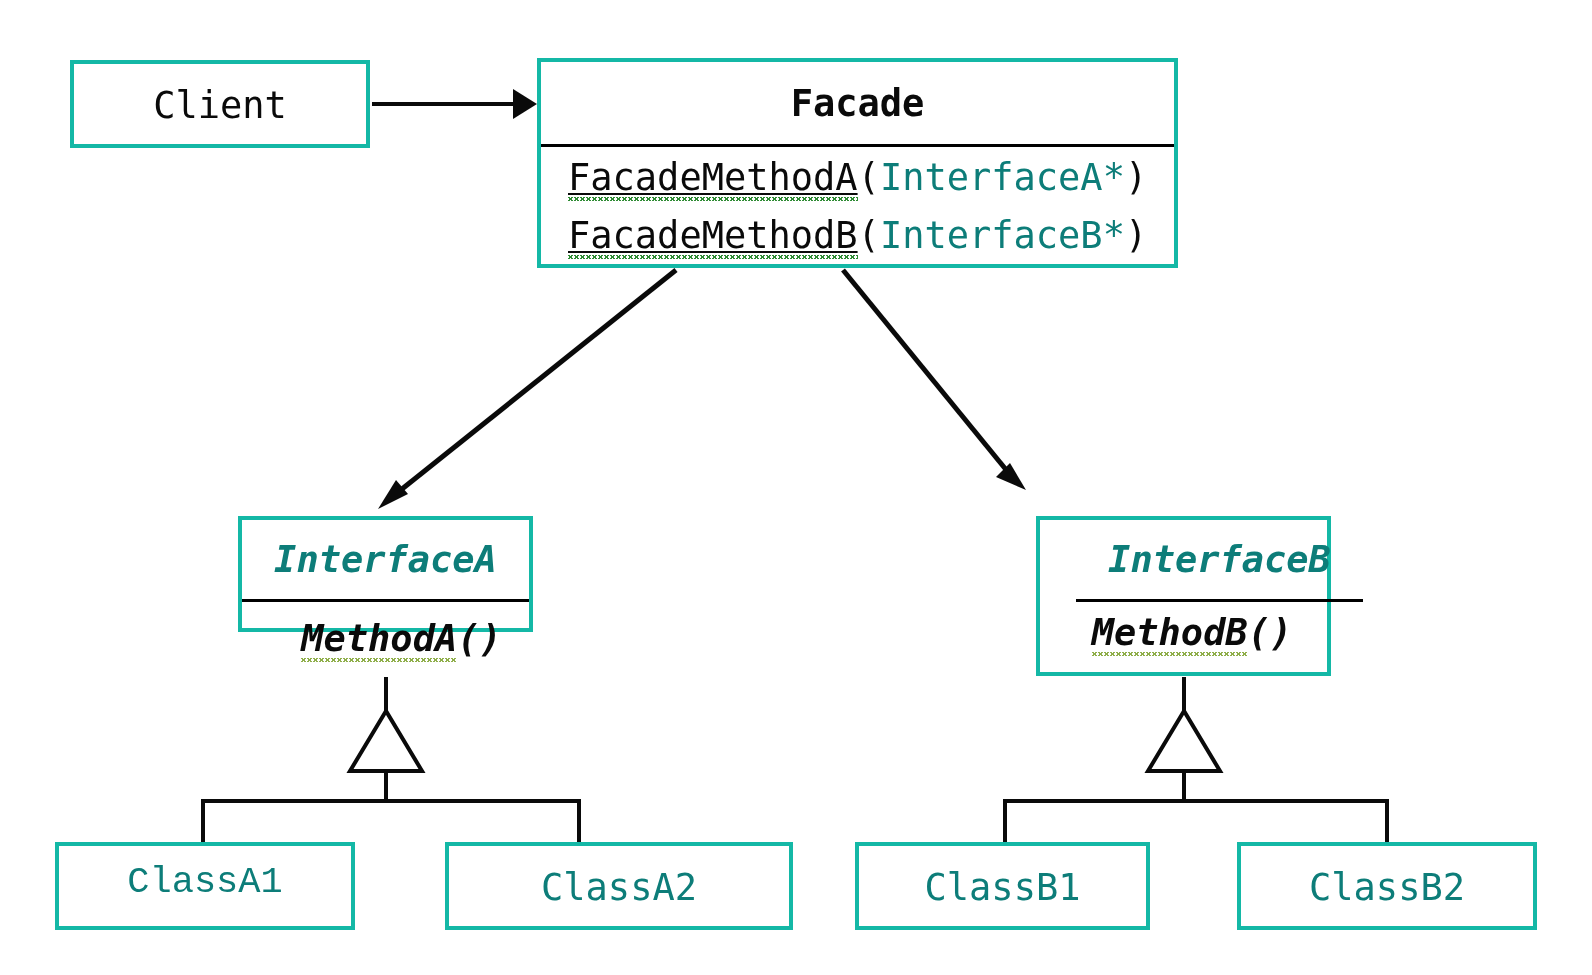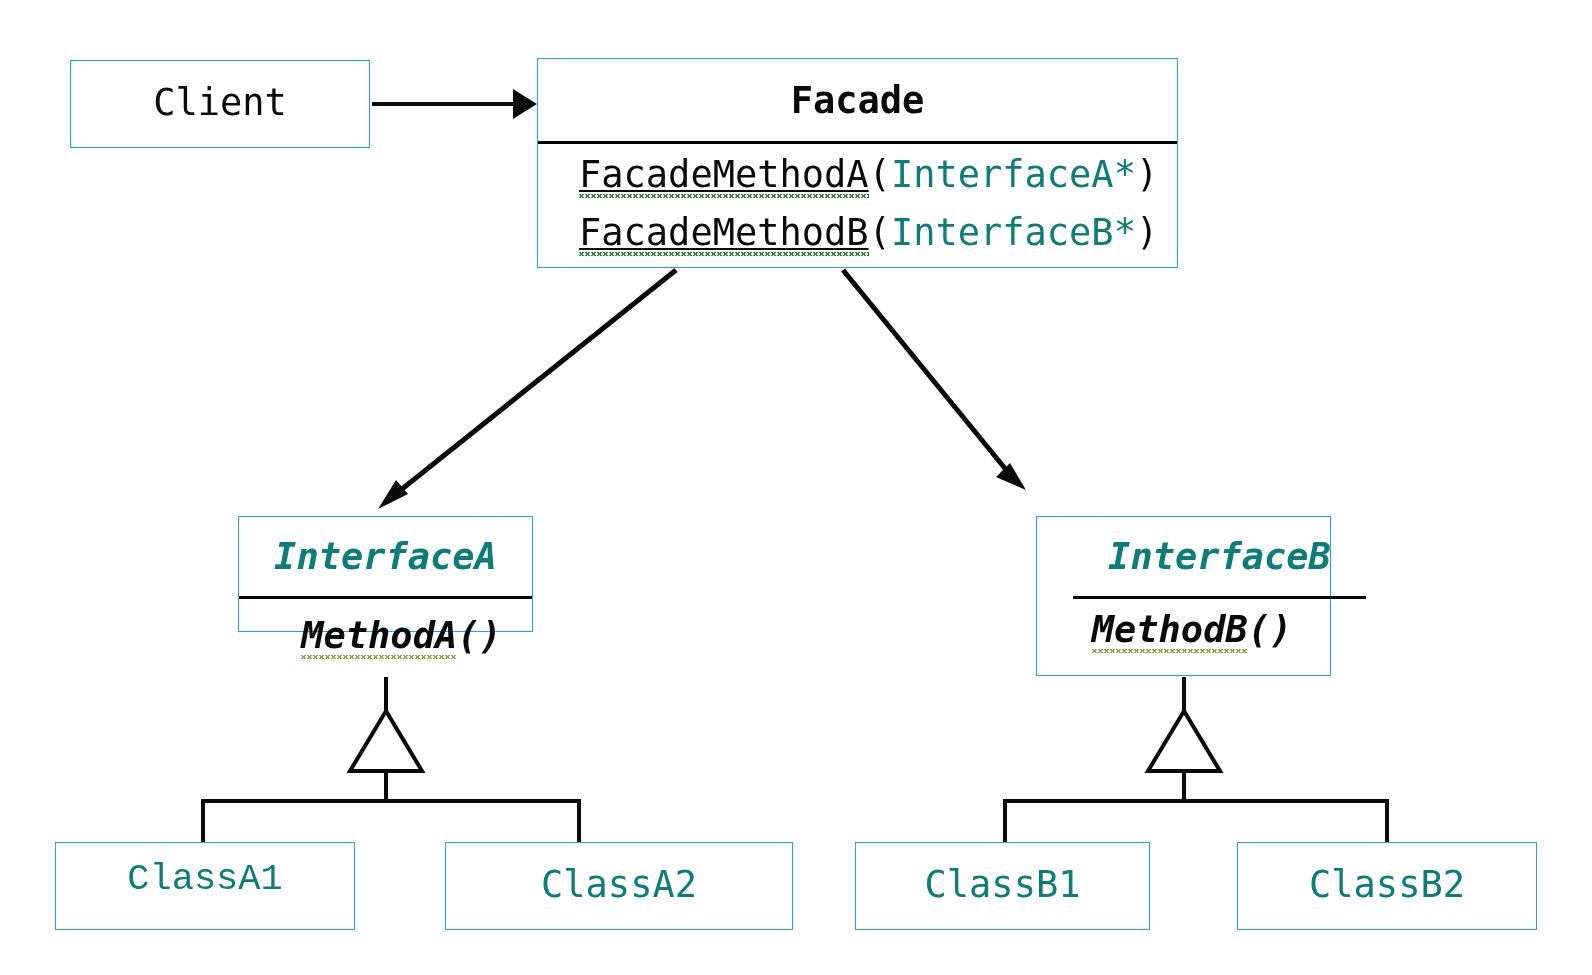--- a/index.html
+++ b/index.html
@@ -20,21 +20,21 @@
     left: 0;
     top: 0;
     width: 1592px;
     height: 975px;
     pointer-events: none;
   }
   .node {
     position: absolute;
     box-sizing: border-box;
     background: #ffffff;
-    border: 1px solid #14b8a6;
+    border: 4px solid #14b8a6;
     z-index: 2;
   }
   .compartment {
     box-sizing: border-box;
     display: flex;
     align-items: center;
     justify-content: center;
     width: 100%;
   }
   .compartment.divider-below {
@@ -74,21 +74,21 @@
     background-image:
       linear-gradient(45deg, transparent 40%, #8fae4a 40%, #8fae4a 60%, transparent 60%),
       linear-gradient(-45deg, transparent 40%, #8fae4a 40%, #8fae4a 60%, transparent 60%);
     padding-bottom: 3px;
   }
   .op-stack {
     display: flex;
     flex-direction: column;
     justify-content: center;
     width: 100%;
-    padding-left: 41px;
+    padding-left: 27px;
     box-sizing: border-box;
     gap: 11px;
   }
 </style>
 </head>
 <body>
 
 <div id="stage" style="background: rgb(255, 255, 255);">
 
   <svg id="edges" viewBox="0 0 1592 975" xmlns="http://www.w3.org/2000/svg">

